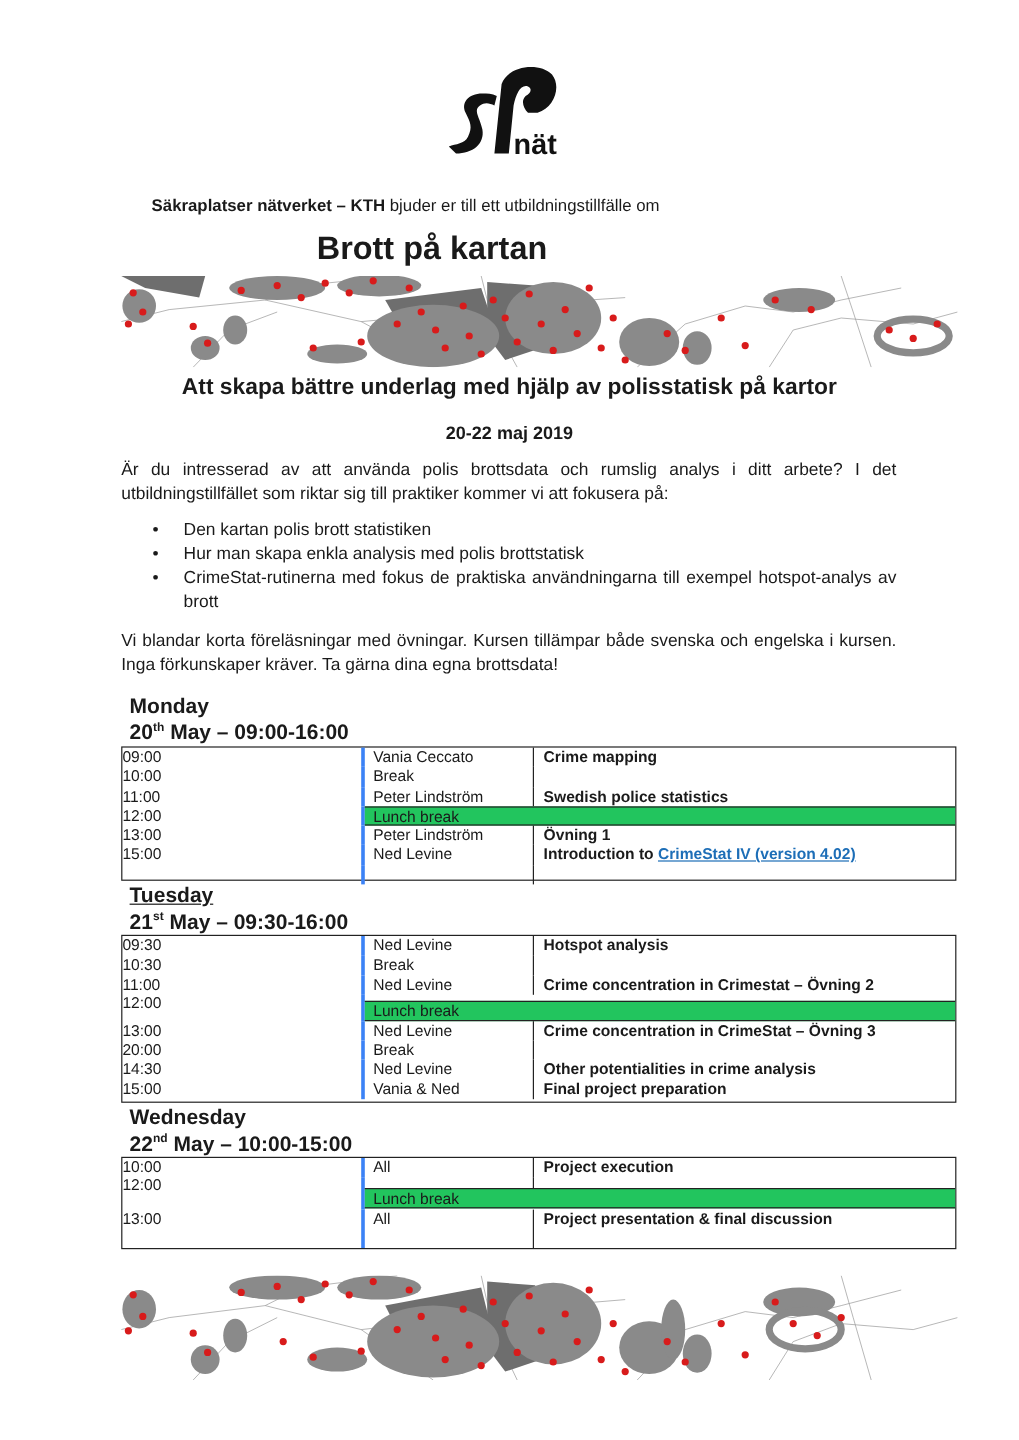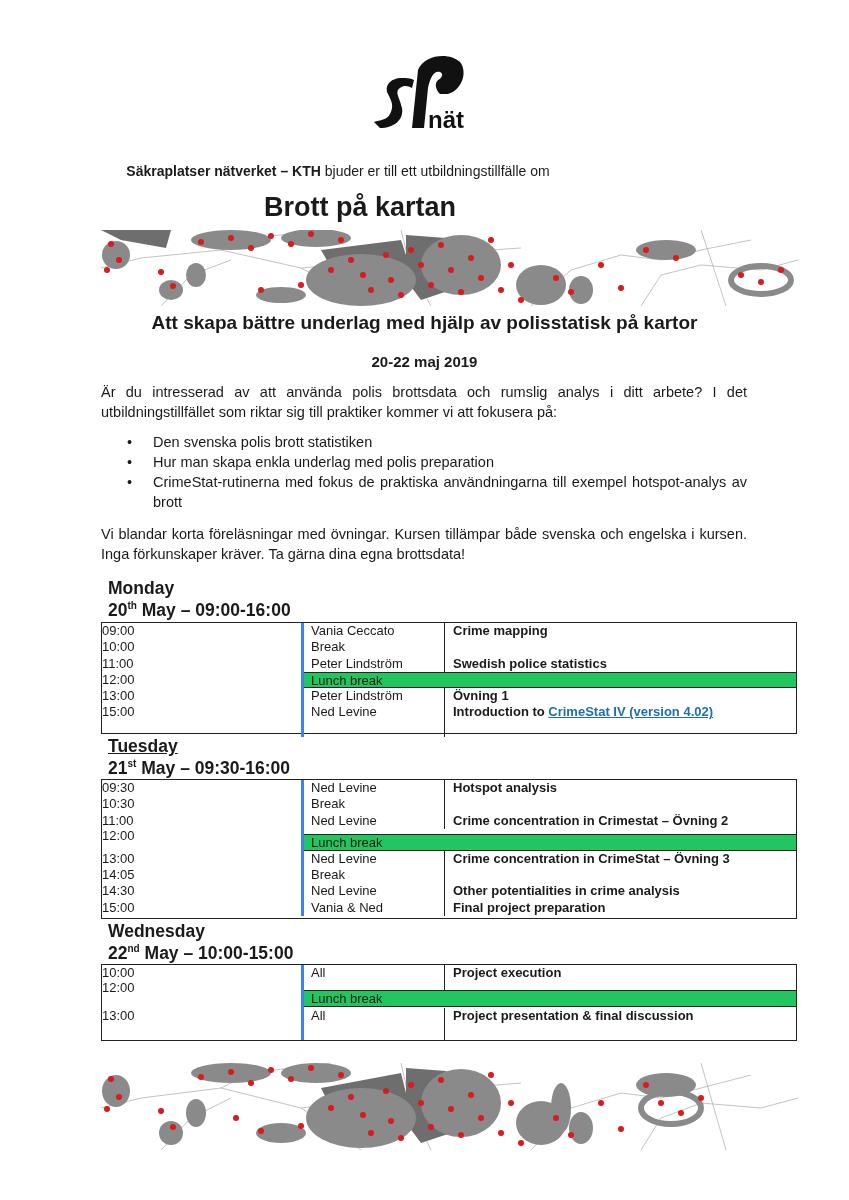--- a/index.html
+++ b/index.html
@@ -135,22 +135,22 @@
     </g>
   </svg>
 </div>
 
 <div class="abs subtitle">Att skapa bättre underlag med hjälp av polisstatisk på kartor</div>
 <div class="abs dates">20-22 maj 2019</div>
 
 <div id="para1" class="abs para">Är du intresserad av att använda polis brottsdata och rumslig analys i ditt arbete? I det utbildningstillfället som riktar sig till praktiker kommer vi att fokusera på:</div>
 
 <div class="abs bullets">
-  <div class="bullet"><span class="dot">•</span><span>Den svenska polis brott statistiken</span></div>
-  <div class="bullet"><span class="dot">•</span><span>Hur man skapa enkla underlag med polis preparation</span></div>
+  <div class="bullet"><span class="dot">•</span><span>Den kartan polis brott statistiken</span></div>
+  <div class="bullet"><span class="dot">•</span><span>Hur man skapa enkla analysis med polis brottstatisk</span></div>
   <div class="bullet"><span class="dot">•</span><span>CrimeStat-rutinerna med fokus de praktiska användningarna till exempel hotspot-analys av brott</span></div>
 </div>
 
 <div id="para2" class="abs para">Vi blandar korta föreläsningar med övningar. Kursen tillämpar både svenska och engelska i kursen. Inga förkunskaper kräver. Ta gärna dina egna brottsdata!</div>
 
 <div class="abs day-name" style="top:578px;">Monday</div>
 <div class="abs day-date" style="top:600px;"><span>20</span><sup>th</sup><span> May – 09:00-16:00</span></div>
 <div class="abs sched" style="top:622px; height:112px;">
   <div class="row">
       <div class="cell c-time">09:00</div>
@@ -208,21 +208,21 @@
   <div class="row" style="height:22px;">
       <div class="cell c-time" style="line-height:14px;">12:00</div>
       <div class="cell c-lunch" style="top:5px; height:17px; line-height:16px;">Lunch break</div>
     </div>
   <div class="row">
       <div class="cell c-time">13:00</div>
       <div class="cell c-who">Ned Levine</div>
       <div class="cell c-what">Crime concentration in CrimeStat – Övning 3</div>
     </div>
   <div class="row">
-      <div class="cell c-time">14:05</div>
+      <div class="cell c-time">20:00</div>
       <div class="cell c-who">Break</div>
       <div class="cell c-what"></div>
     </div>
   <div class="row">
       <div class="cell c-time">14:30</div>
       <div class="cell c-who">Ned Levine</div>
       <div class="cell c-what">Other potentialities  in crime analysis</div>
     </div>
   <div class="row">
       <div class="cell c-time">15:00</div>

